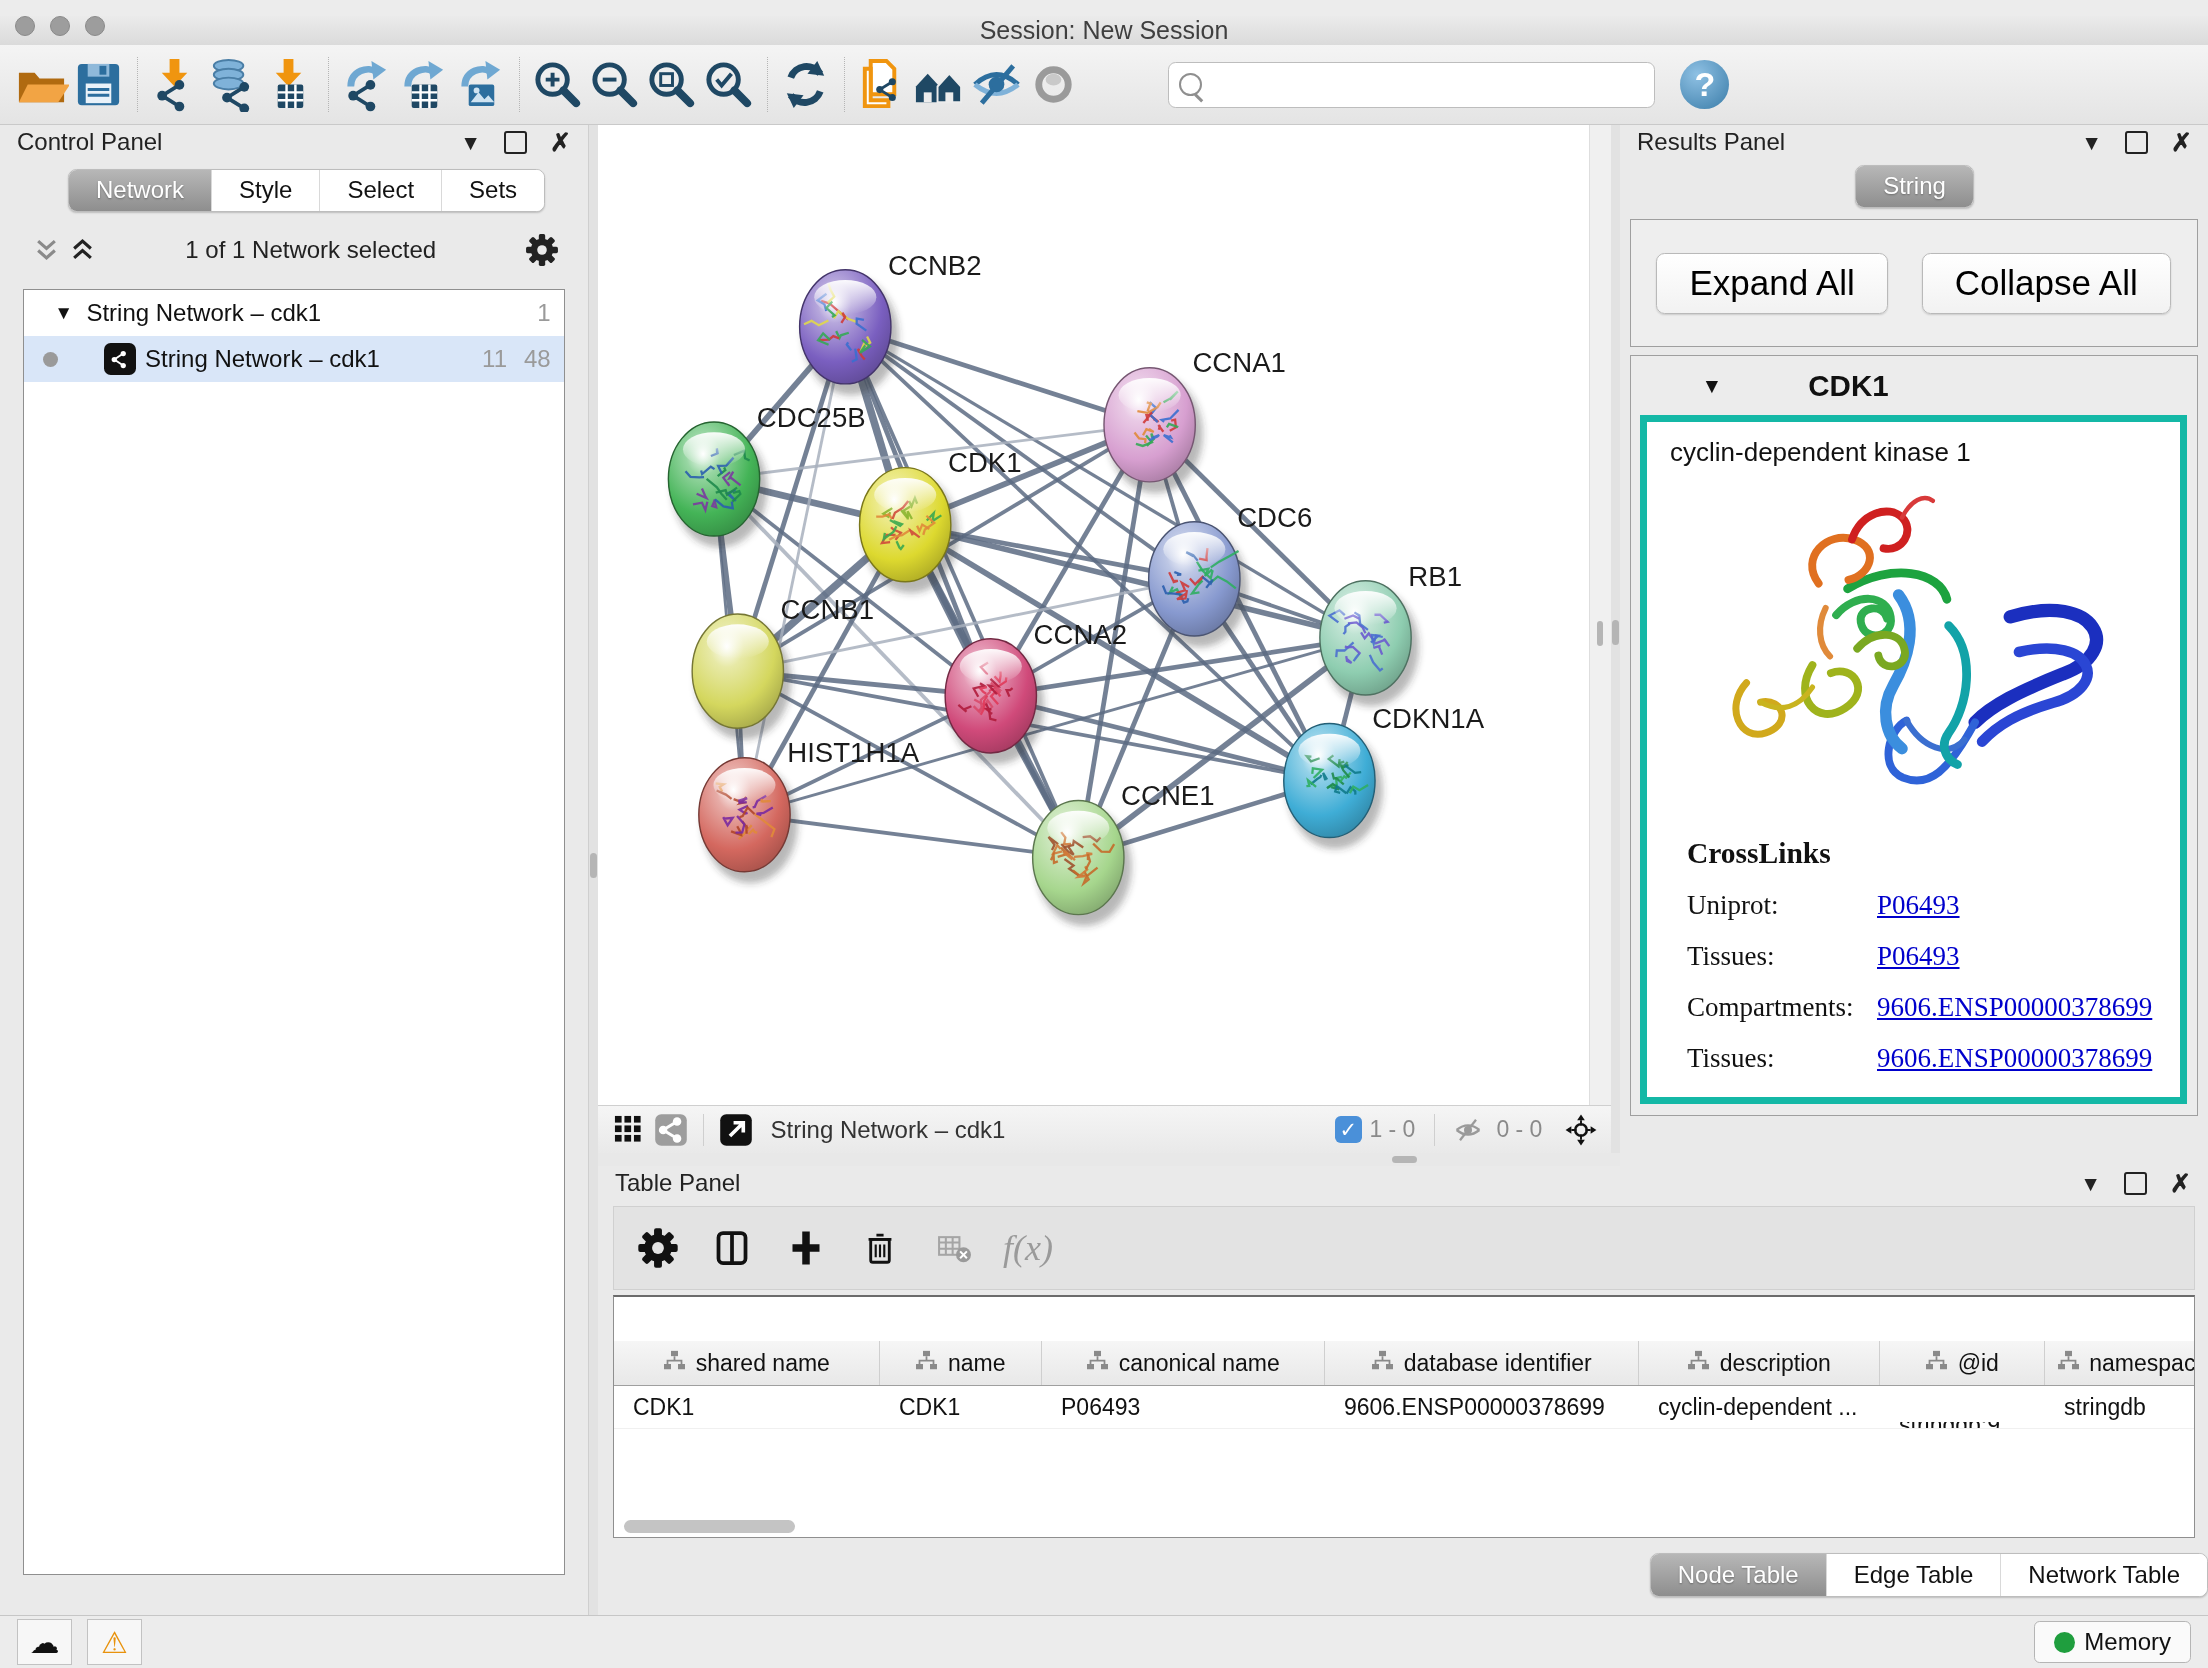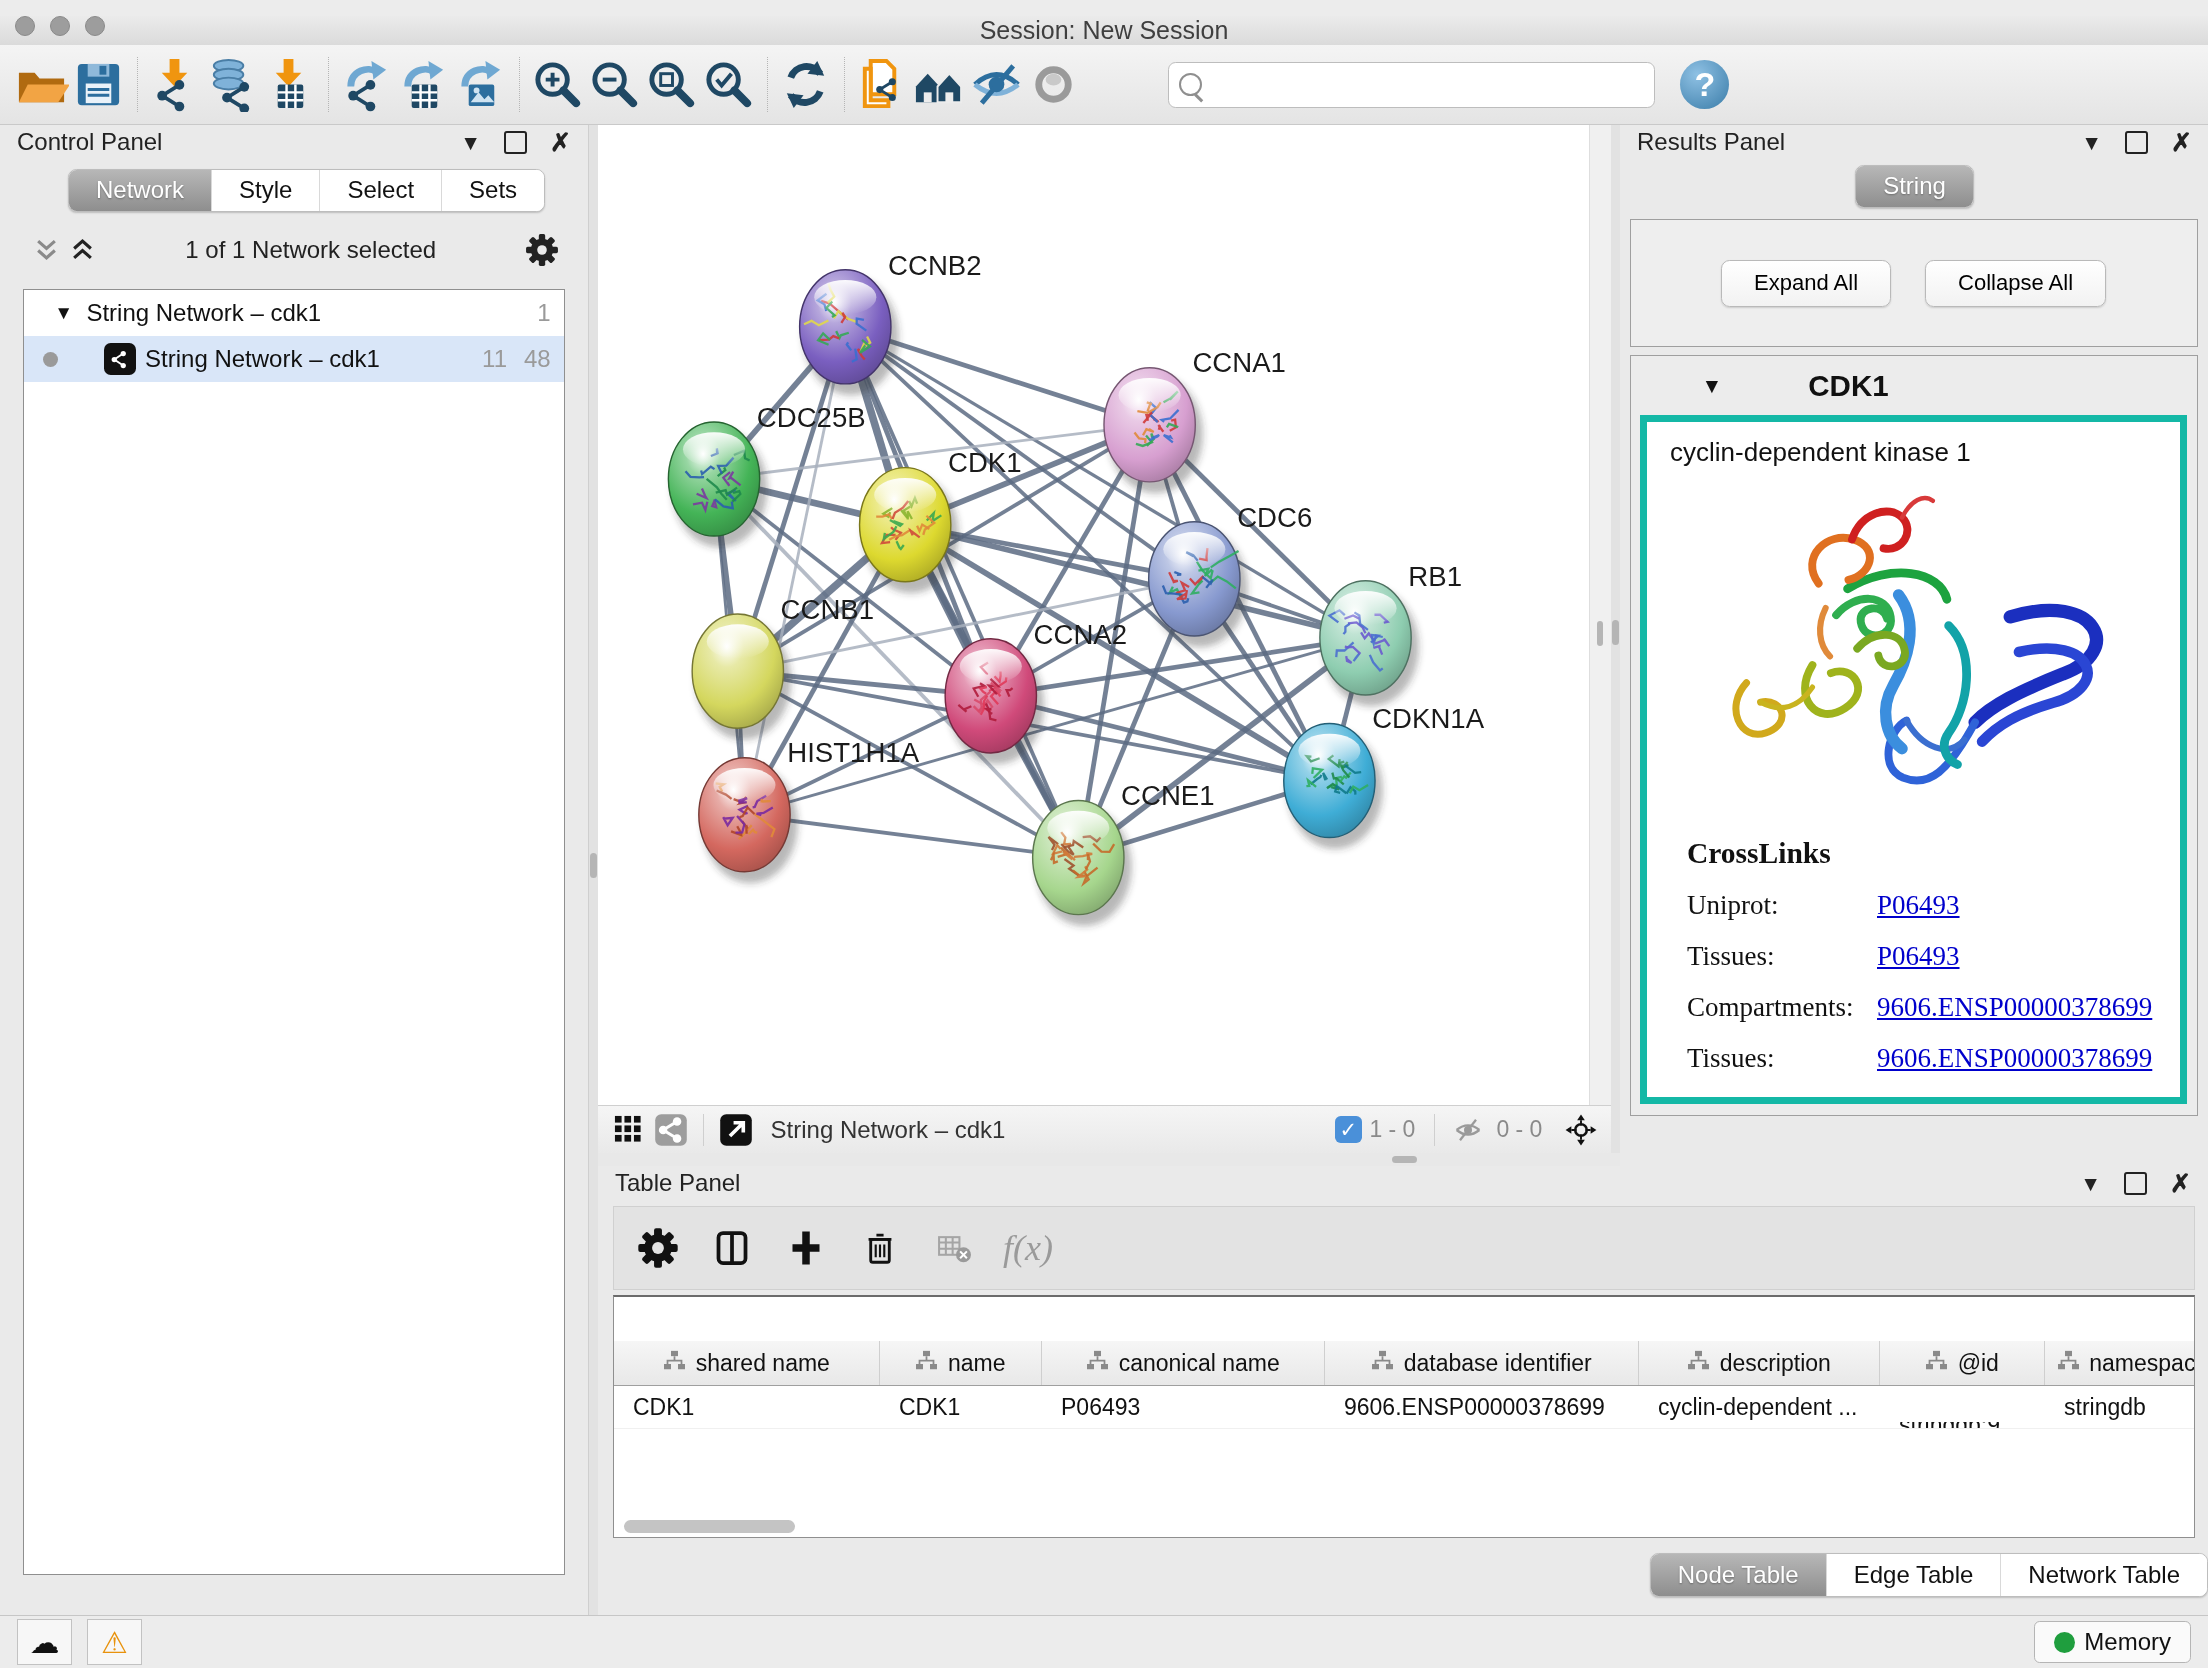--- a/index.html
+++ b/index.html
@@ -49,21 +49,21 @@
   .netbar{position:absolute;left:598px;top:1105px;width:1013px;height:48px;background:linear-gradient(#f5f5f5,#e9e9e9);border-top:1px solid #cfcfcf;display:flex;align-items:center;padding:0 9.5px;box-sizing:border-box;}
   .nb-sep{width:1px;height:32px;background:#cfcfcf;margin:0 11.4px;}
   .nb-icon{width:42px;height:38px;display:flex;align-items:center;justify-content:center;cursor:pointer;}
   .nb-title{font-size:24px;color:#333;margin-left:13.3px;flex:1;}
   .nb-cnt{font-size:23px;color:#8a8a8a;margin:0 7.6px;}
   .cbox{width:27px;height:27px;border-radius:5.7px;background:#4a90d9;color:#fff;font-size:21px;display:flex;align-items:center;justify-content:center;cursor:pointer;}
   
   .results-panel{position:absolute;left:1620px;top:125px;width:589px;height:1041px;background:#eaeaea;box-sizing:border-box;}
   .rp-tab{display:flex;justify-content:center;margin-top:5.7px;}
   .rp-box1{margin:11.4px 11.4px 0 9.5px;border:1px solid #9f9f9f;background:#eee;height:126px;display:flex;align-items:center;justify-content:center;gap:34px;}
-  .btn{background:linear-gradient(#ffffff,#f2f2f2);border:1px solid #b9b9b9;border-radius:8.6px;font-size:22px;padding:9.5px 32px;cursor:pointer;box-shadow:0 1px 1.9px rgba(0,0,0,.15);}
+  .btn{background:linear-gradient(#ffffff,#f2f2f2);border:1px solid #b9b9b9;border-radius:8.6px;font-size:35px;padding:9.5px 32px;cursor:pointer;box-shadow:0 1px 1.9px rgba(0,0,0,.15);}
   .rp-box2{margin:7.6px 11.4px 0 9.5px;border:1px solid #9f9f9f;background:#ececec;height:761px;box-sizing:border-box;}
   .rp-genehead{display:flex;align-items:center;height:59px;padding-left:71px;}
   .rp-genehead .gene{font-size:29.5px;font-weight:bold;margin-left:86px;}
   .rp-inner{margin:0 9.5px 9.5px 9.5px;border:7px solid #14b8a6;background:#ffffff;height:689px;box-sizing:border-box;padding:15px 0 0 0;overflow:hidden;}
   .rp-desc{font-size:26px;padding-left:23px;}
   .protein{display:block;margin:7.6px auto 0 auto;}
   .xl{font-family:"Liberation Serif",serif;padding-left:40px;}
   .xl-title{font-size:29.5px;font-weight:bold;margin-top:9.5px;}
   .xl-row{display:flex;font-size:27px;margin-top:20px;}
   .xl-row .lab{width:190px;}

